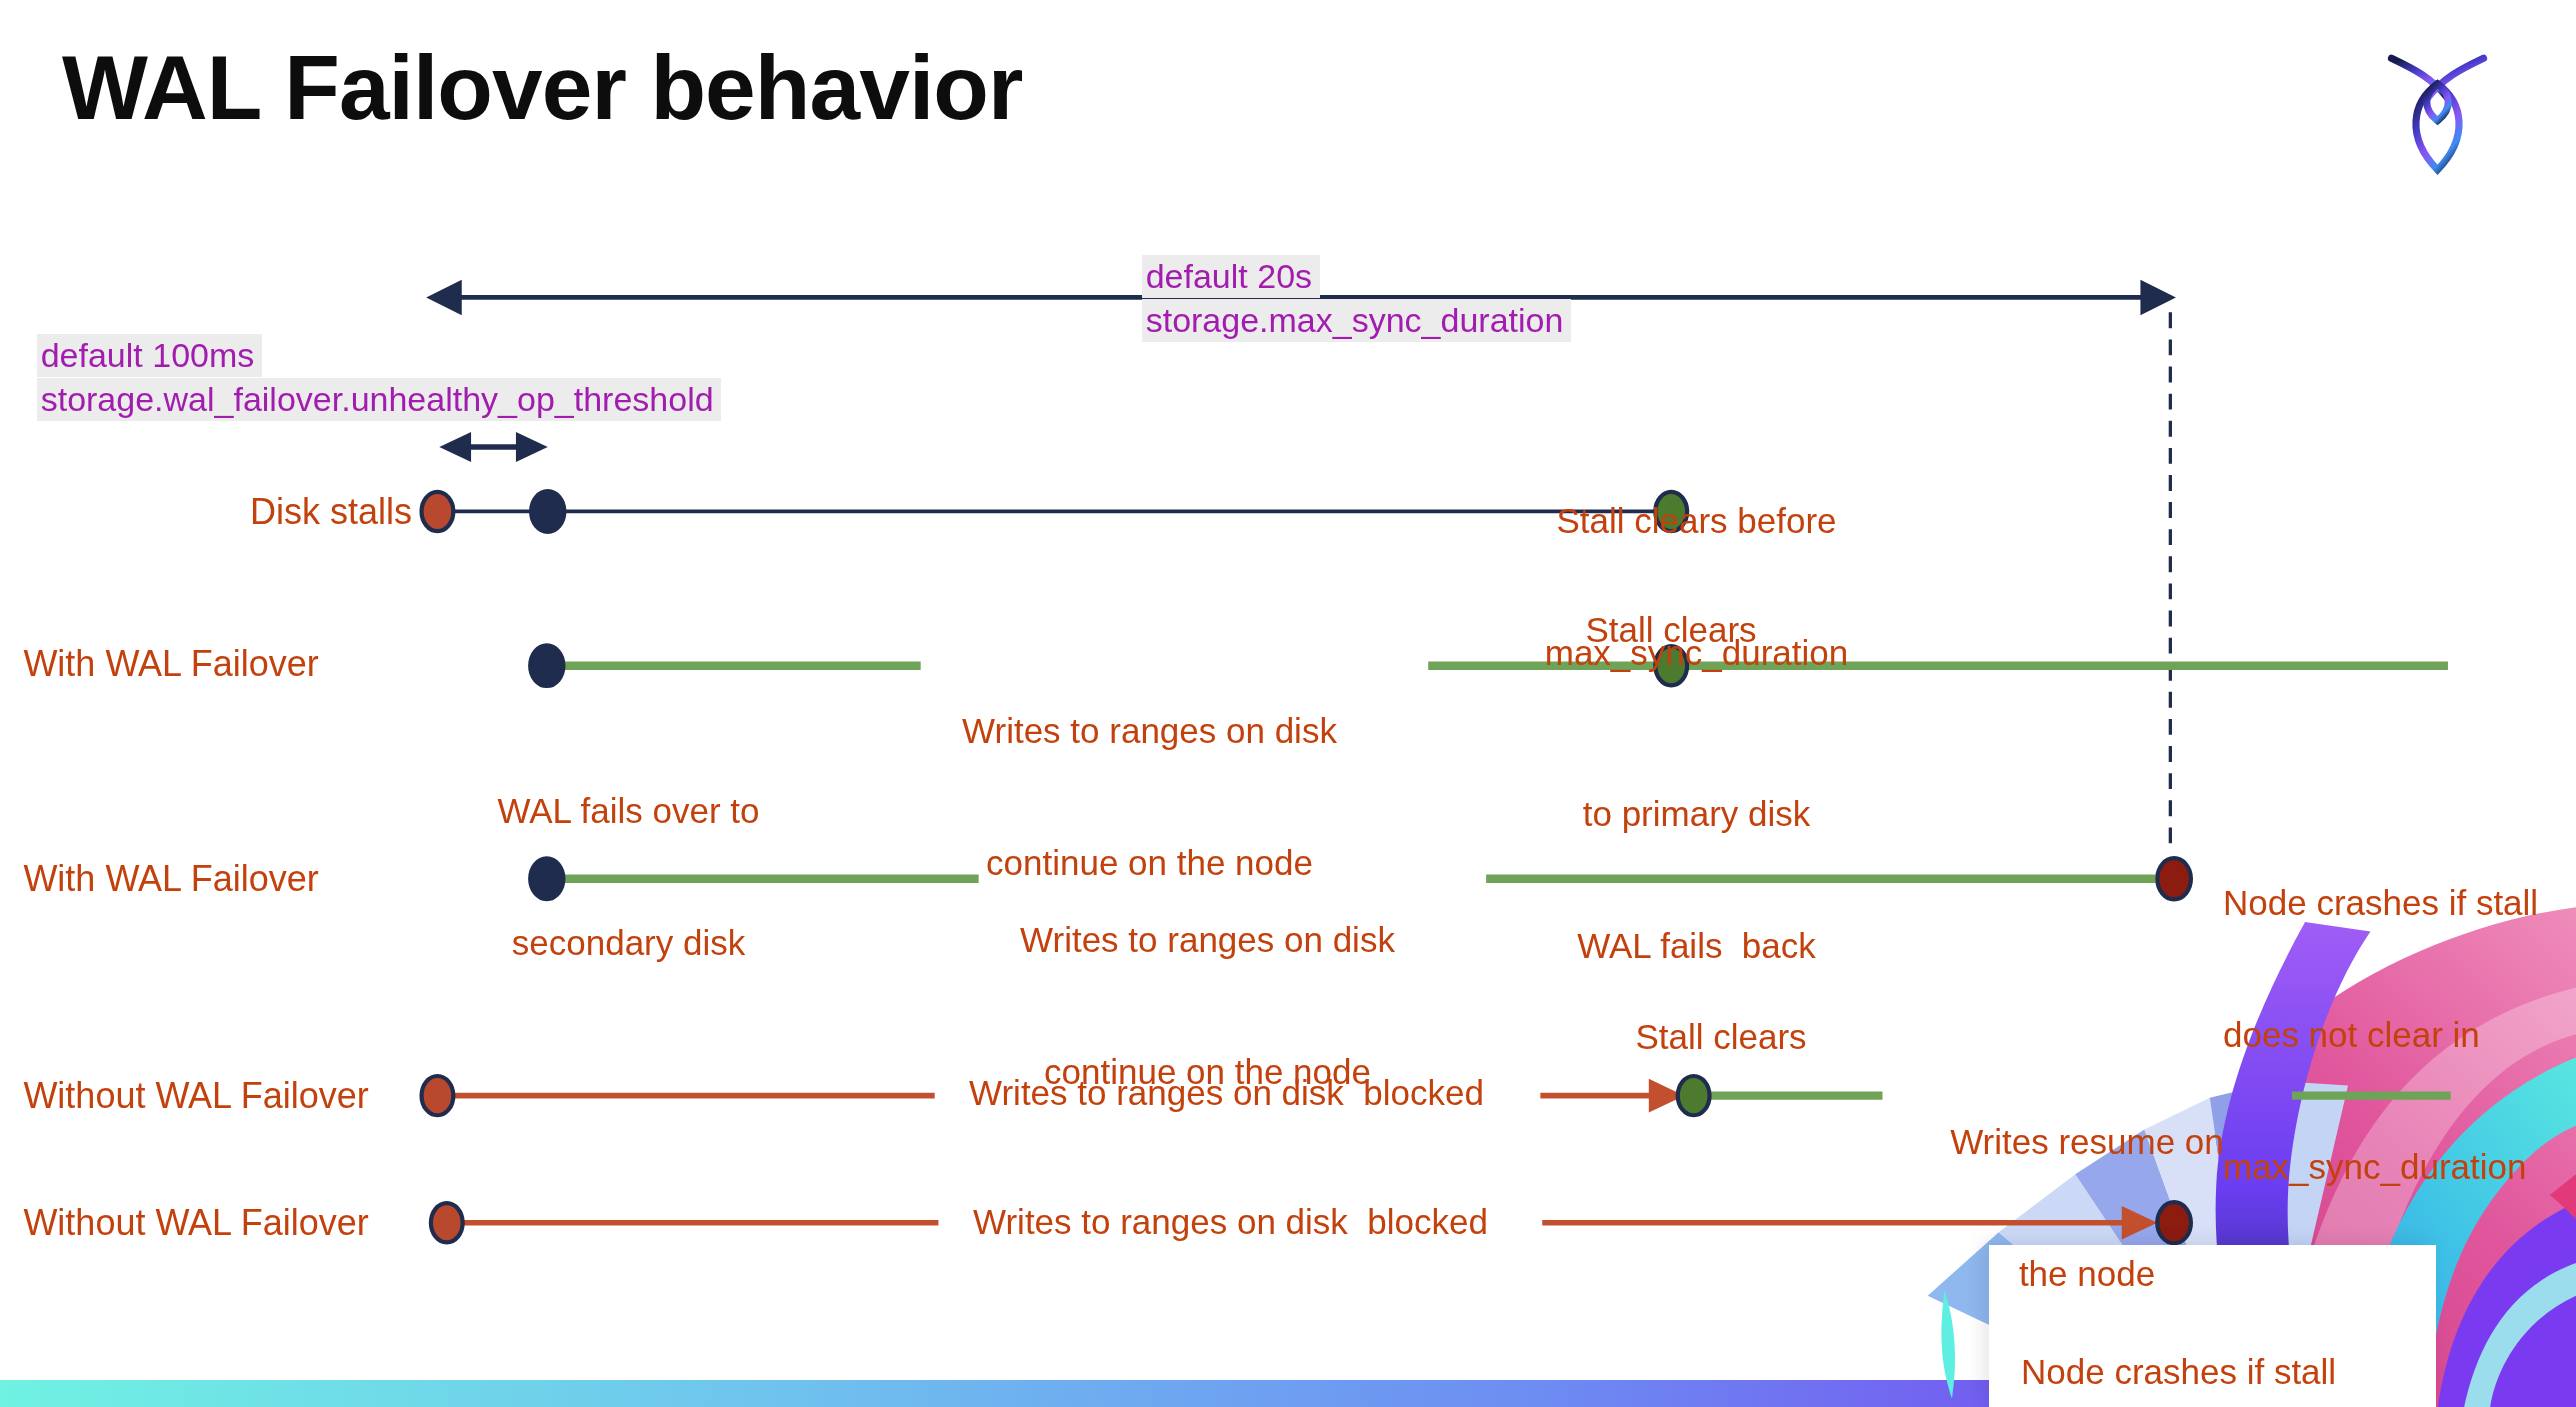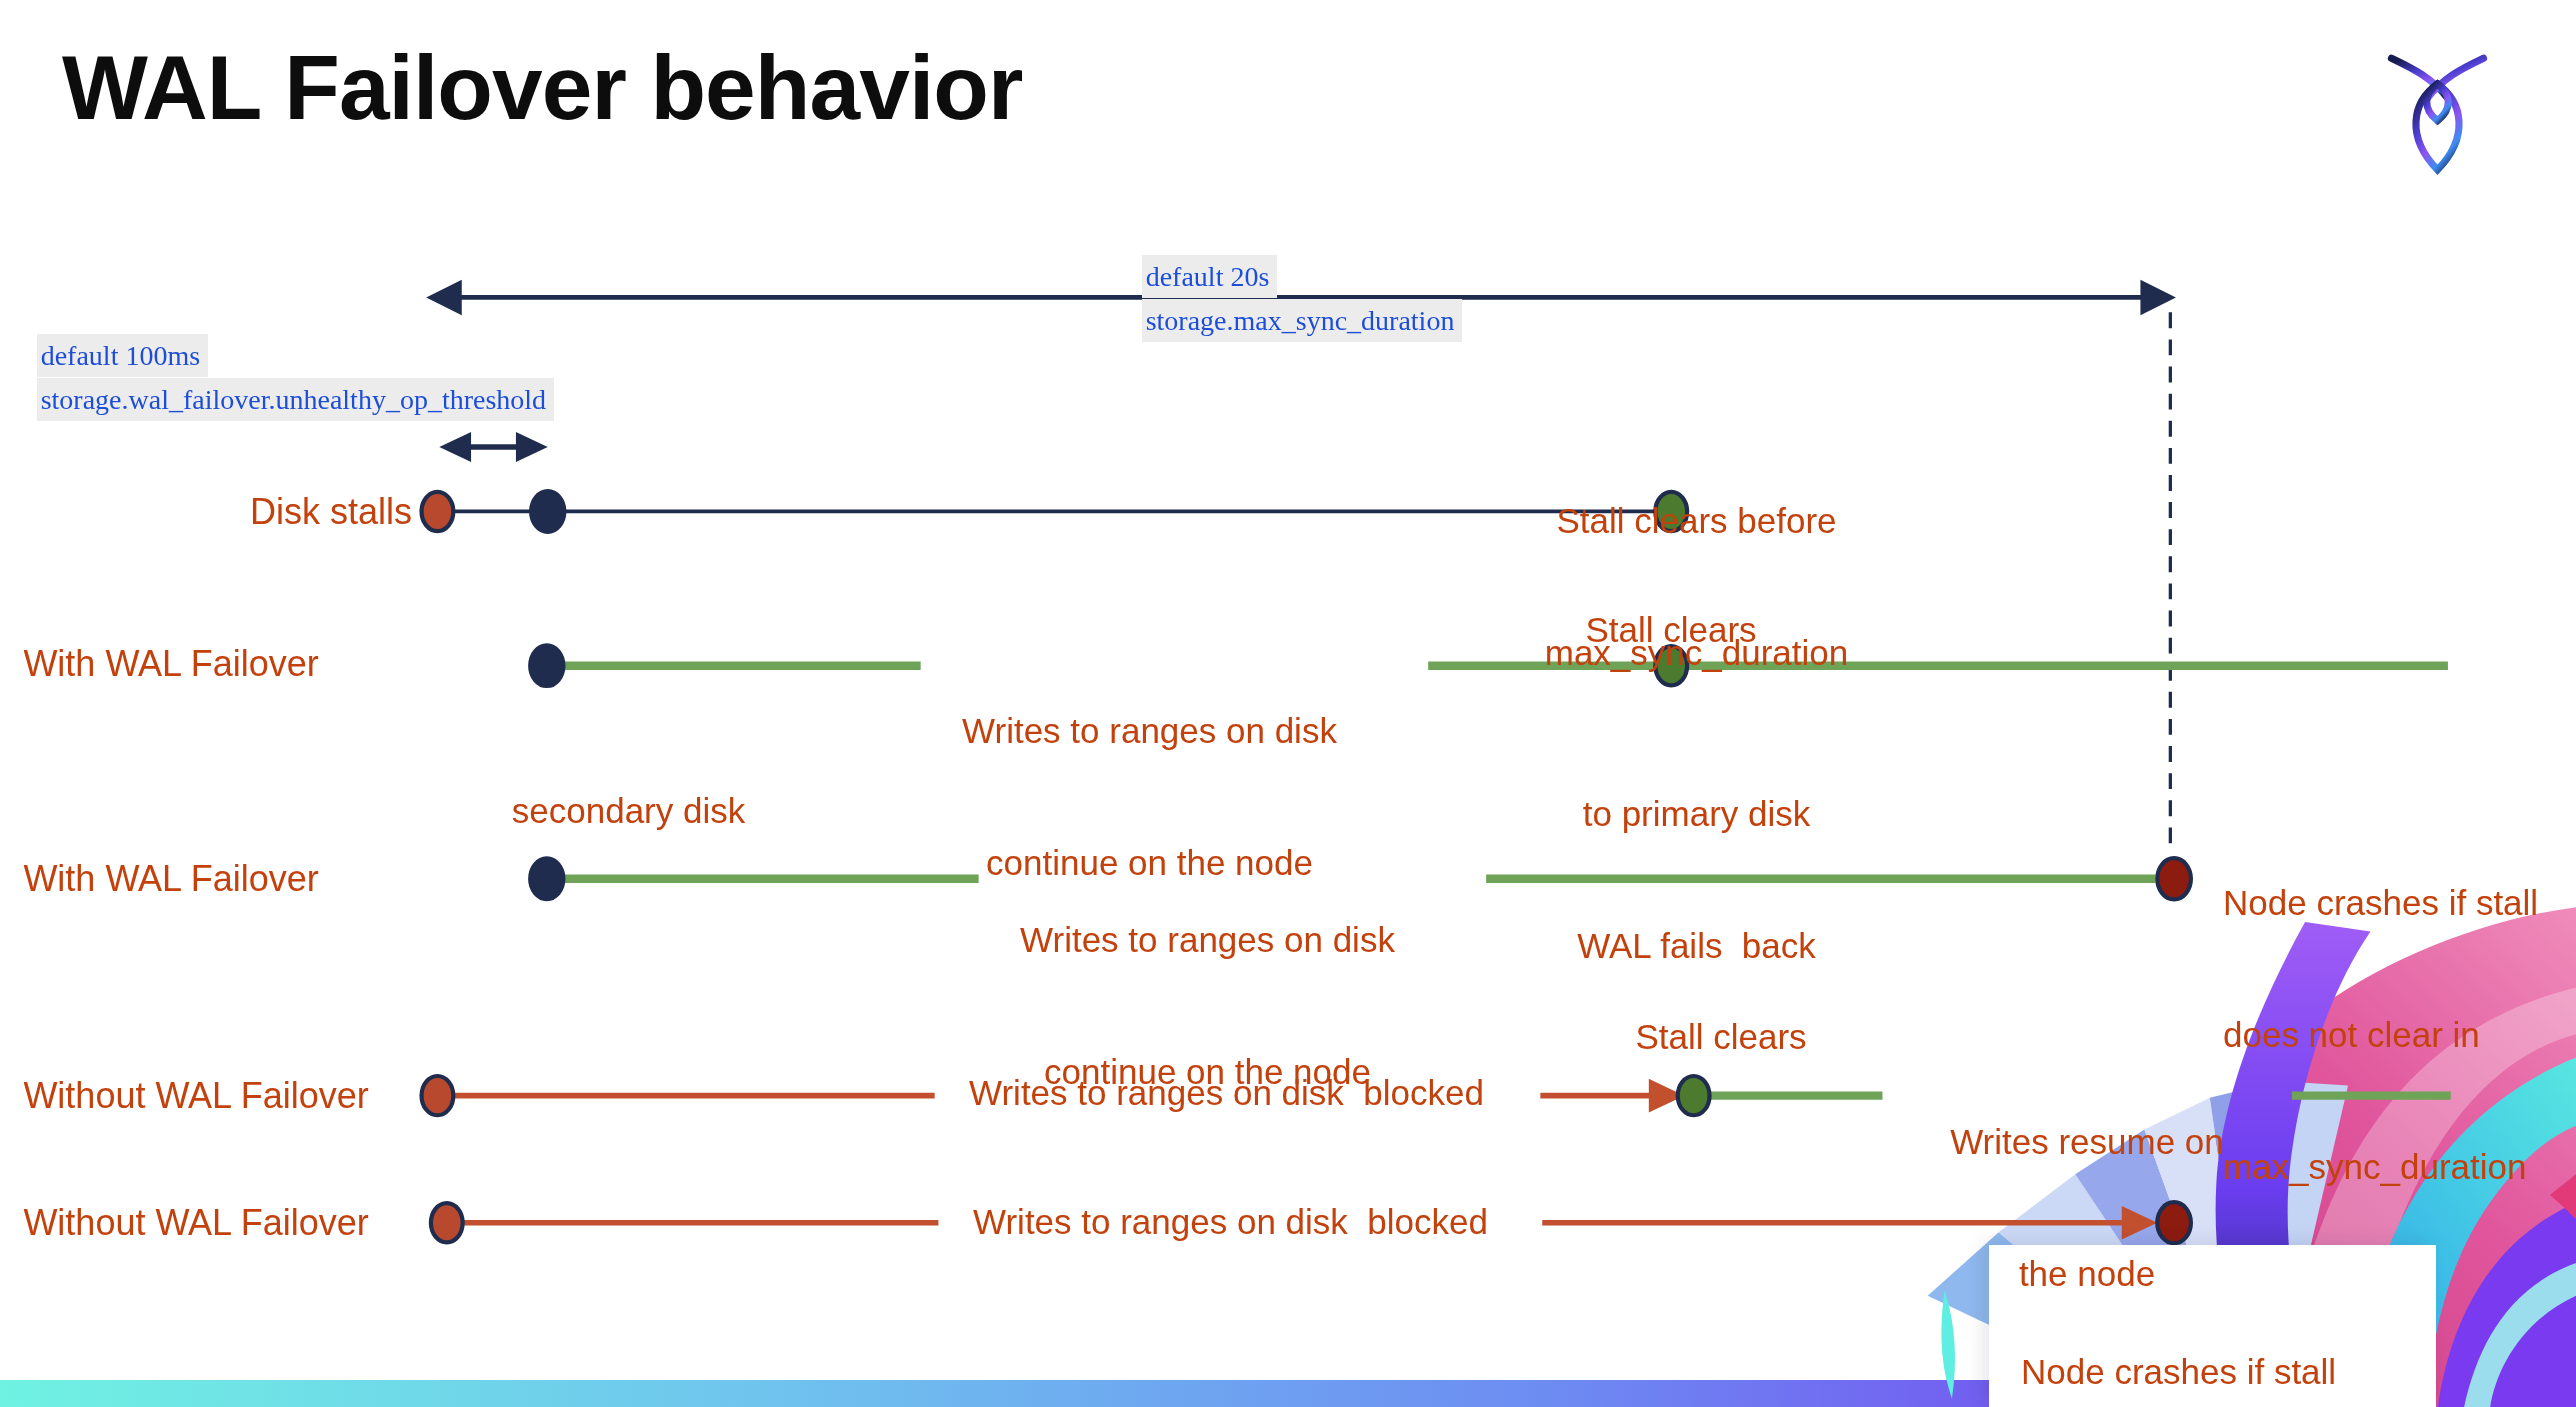--- a/index.html
+++ b/index.html
@@ -6,23 +6,23 @@
   body{width:2576px;height:1408px;position:relative;overflow:hidden;background:#ffffff;
        font-family:"Liberation Sans","DejaVu Sans",sans-serif;}
   .abs{position:absolute;}
   .t{position:absolute;color:#c2410c;font-size:35px;line-height:44px;white-space:pre-wrap;}
   .ctr{text-align:center;}
   .rgt{text-align:right;}
   .rowlab{font-size:36px;}
   .title{position:absolute;left:62px;top:36px;font-size:91px;line-height:103px;font-weight:800;
          letter-spacing:-0.9px;color:#0d0d0d;}
   .monoblock{position:absolute;}
-  .monoline{display:table;background:#ececec;color:#1d4ed8;
-            font-family:Liberation Serif, serif;
-            font-size:28px;line-height:37px;padding:2.8px 7.5px 2.8px 3.7px;margin-bottom:1.9px;white-space:pre;}
+  .monoline{display:table;background:#ececec;color:#a21caf;
+            font-family:Liberation Sans, sans-serif;
+            font-size:34px;line-height:37px;padding:2.8px 7.5px 2.8px 3.7px;margin-bottom:1.9px;white-space:pre;}
   #art-layer{position:absolute;left:1866px;top:894px;width:710px;height:514px;z-index:2;}
   #diagram-layer{position:absolute;left:0;top:0;width:2576px;height:1408px;z-index:3;}
   #footer-bar{position:absolute;left:0;bottom:0;width:2576px;height:28px;z-index:1;
               background:linear-gradient(90deg,#6ff2e2 0%,#6fc3ee 30%,#6d8cf2 60%,#7452f0 82%,#8447f0 100%);}
   #crash-box{position:absolute;left:1989px;top:1245px;width:447px;height:163px;background:#ffffff;
              z-index:4;box-shadow:-7.5px -3.7px 17px rgba(30,30,60,0.10);}
   .textlayer{z-index:5;}
   #logo{position:absolute;left:2385px;top:43px;width:105px;height:133px;z-index:5;}
 </style>
 </head>
@@ -153,20 +153,21 @@
   </div>
 
   <div class="t ctr" style="left:1531px;top:608px;width:280px;">Stall clears</div>
 
   <div class="t ctr" style="left:869px;top:621px;width:561px;">
     <div>Writes to ranges on disk</div>
     <div>continue on the node</div>
   </div>
 
   <div class="t ctr" style="left:348px;top:701px;width:561px;">
+    <div>WAL fails over to</div>
     <div>secondary disk</div>
   </div>
 
   <div class="t ctr" style="left:1416px;top:704px;width:561px;">
     <div>to primary disk</div>
     <div>WAL fails  back</div>
   </div>
 
   <div class="t ctr" style="left:927px;top:830px;width:561px;">
     <div>Writes to ranges on disk</div>

